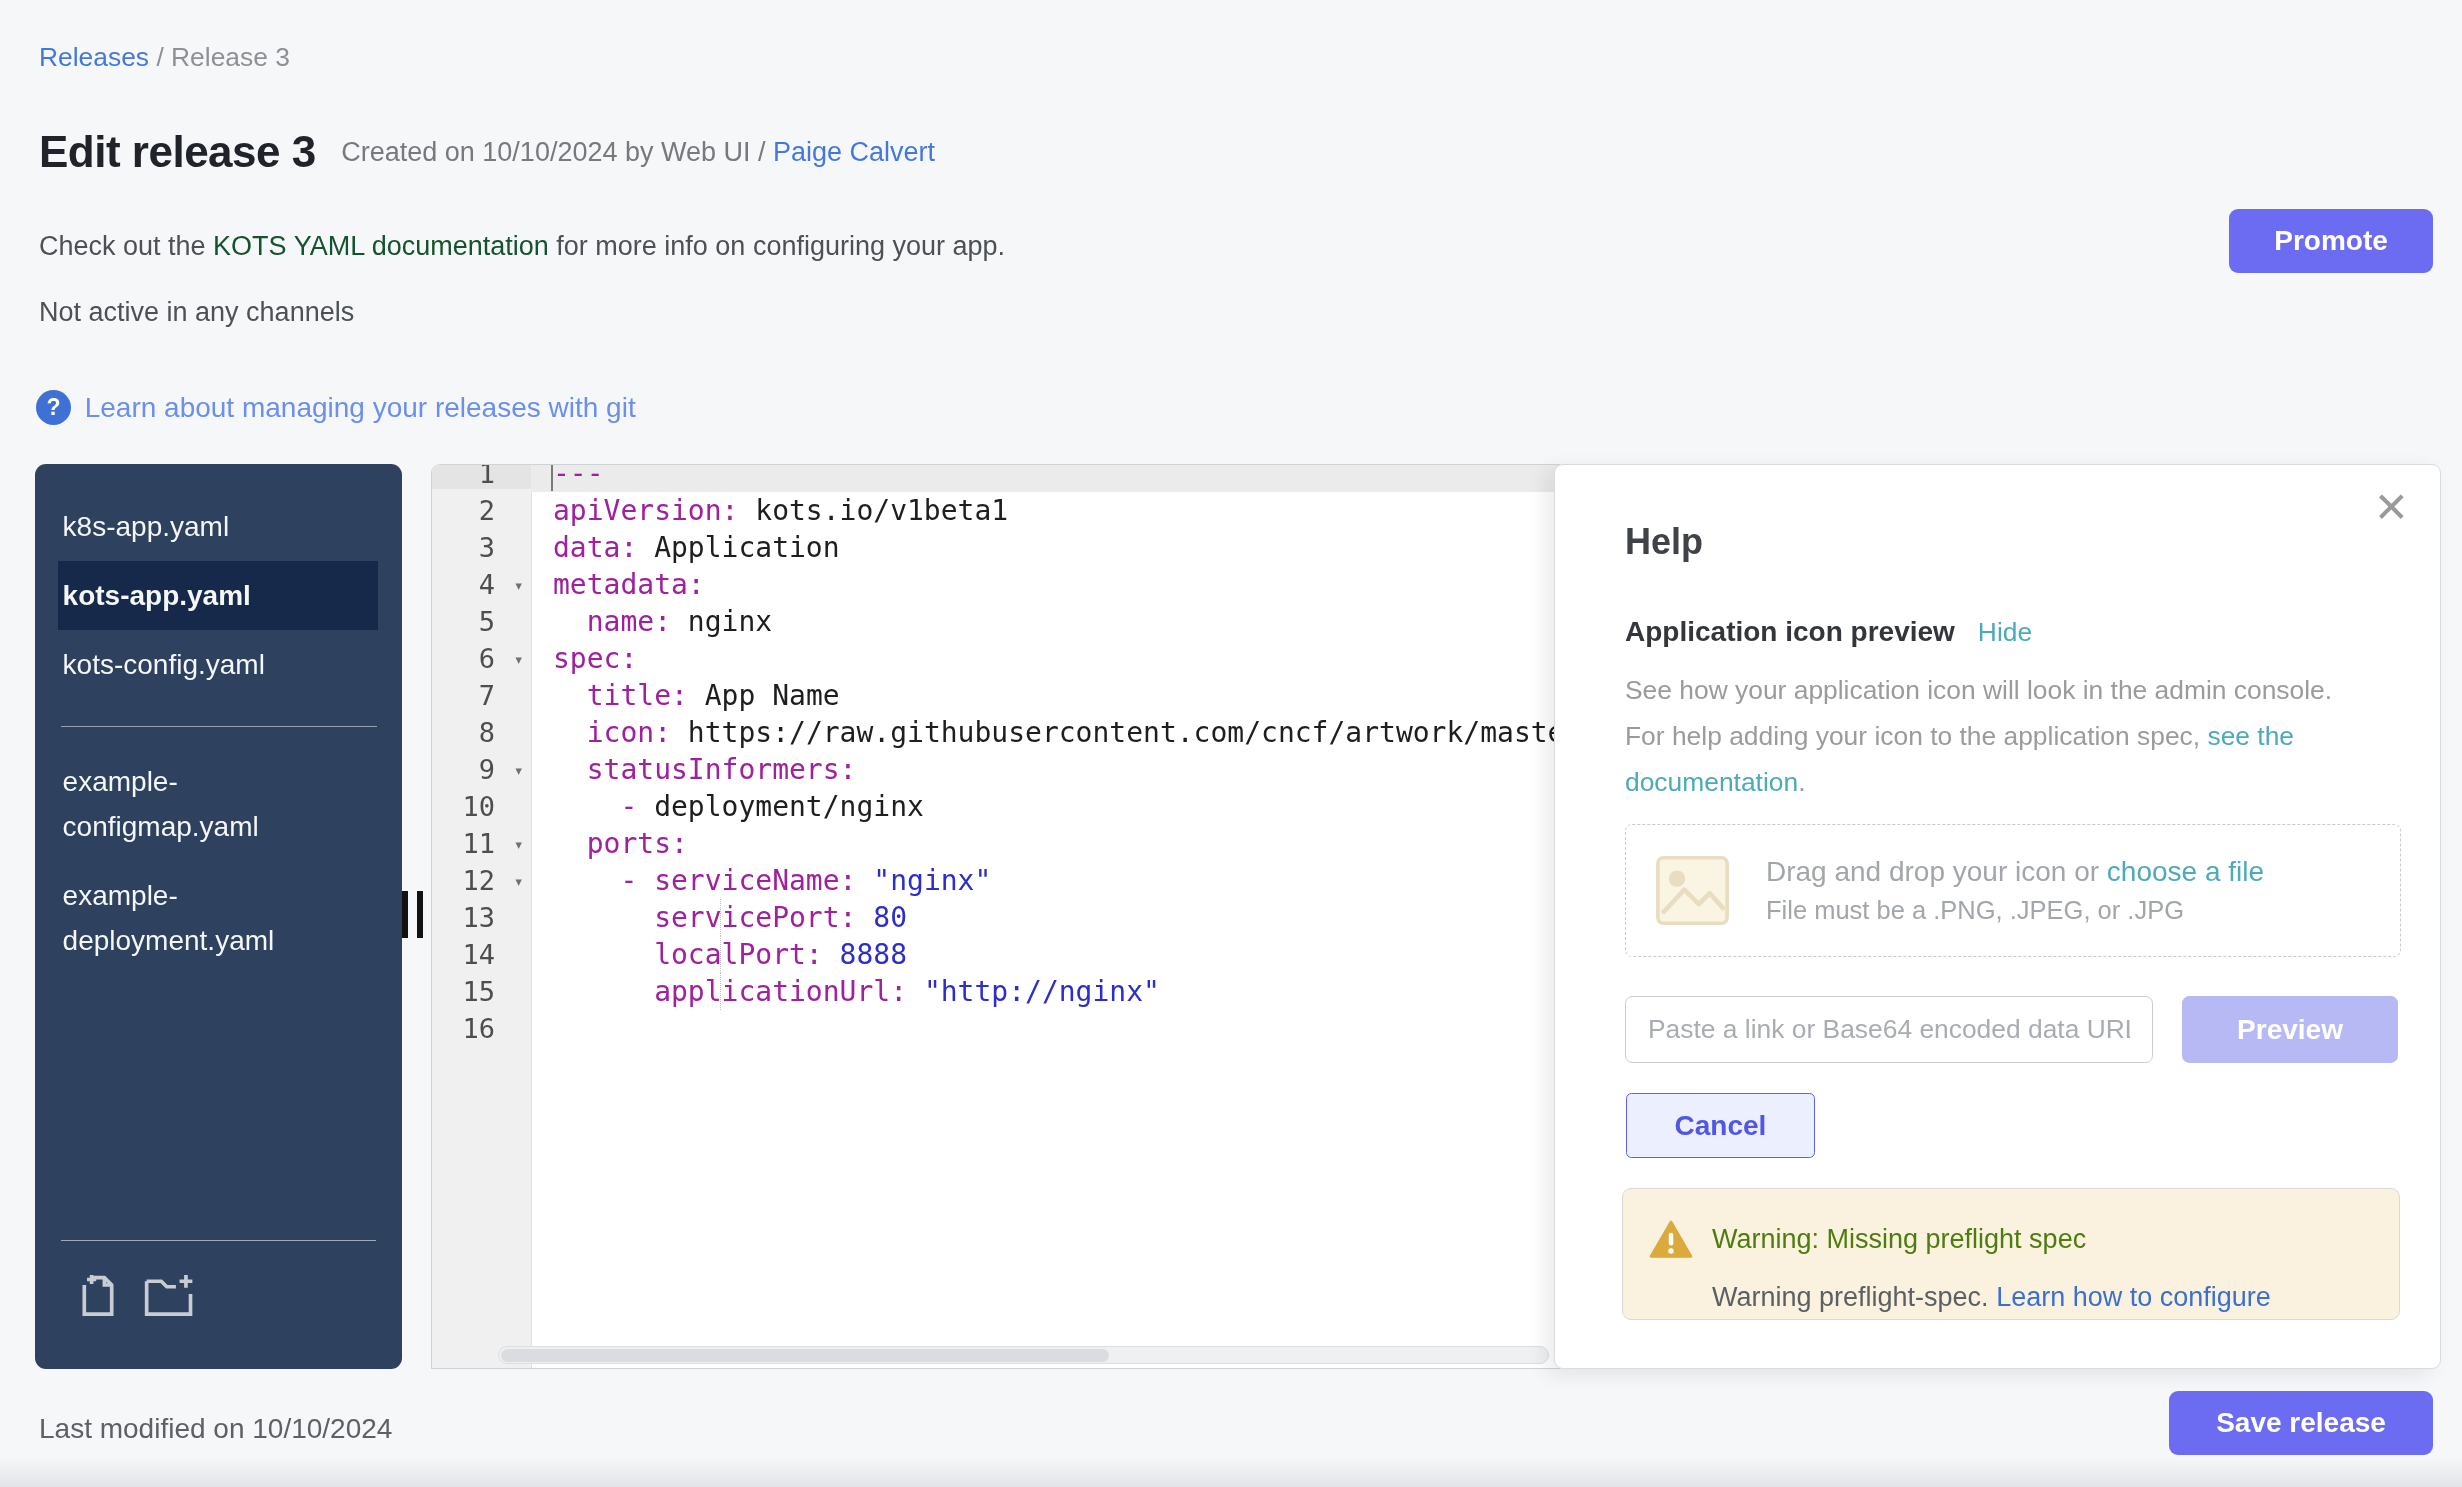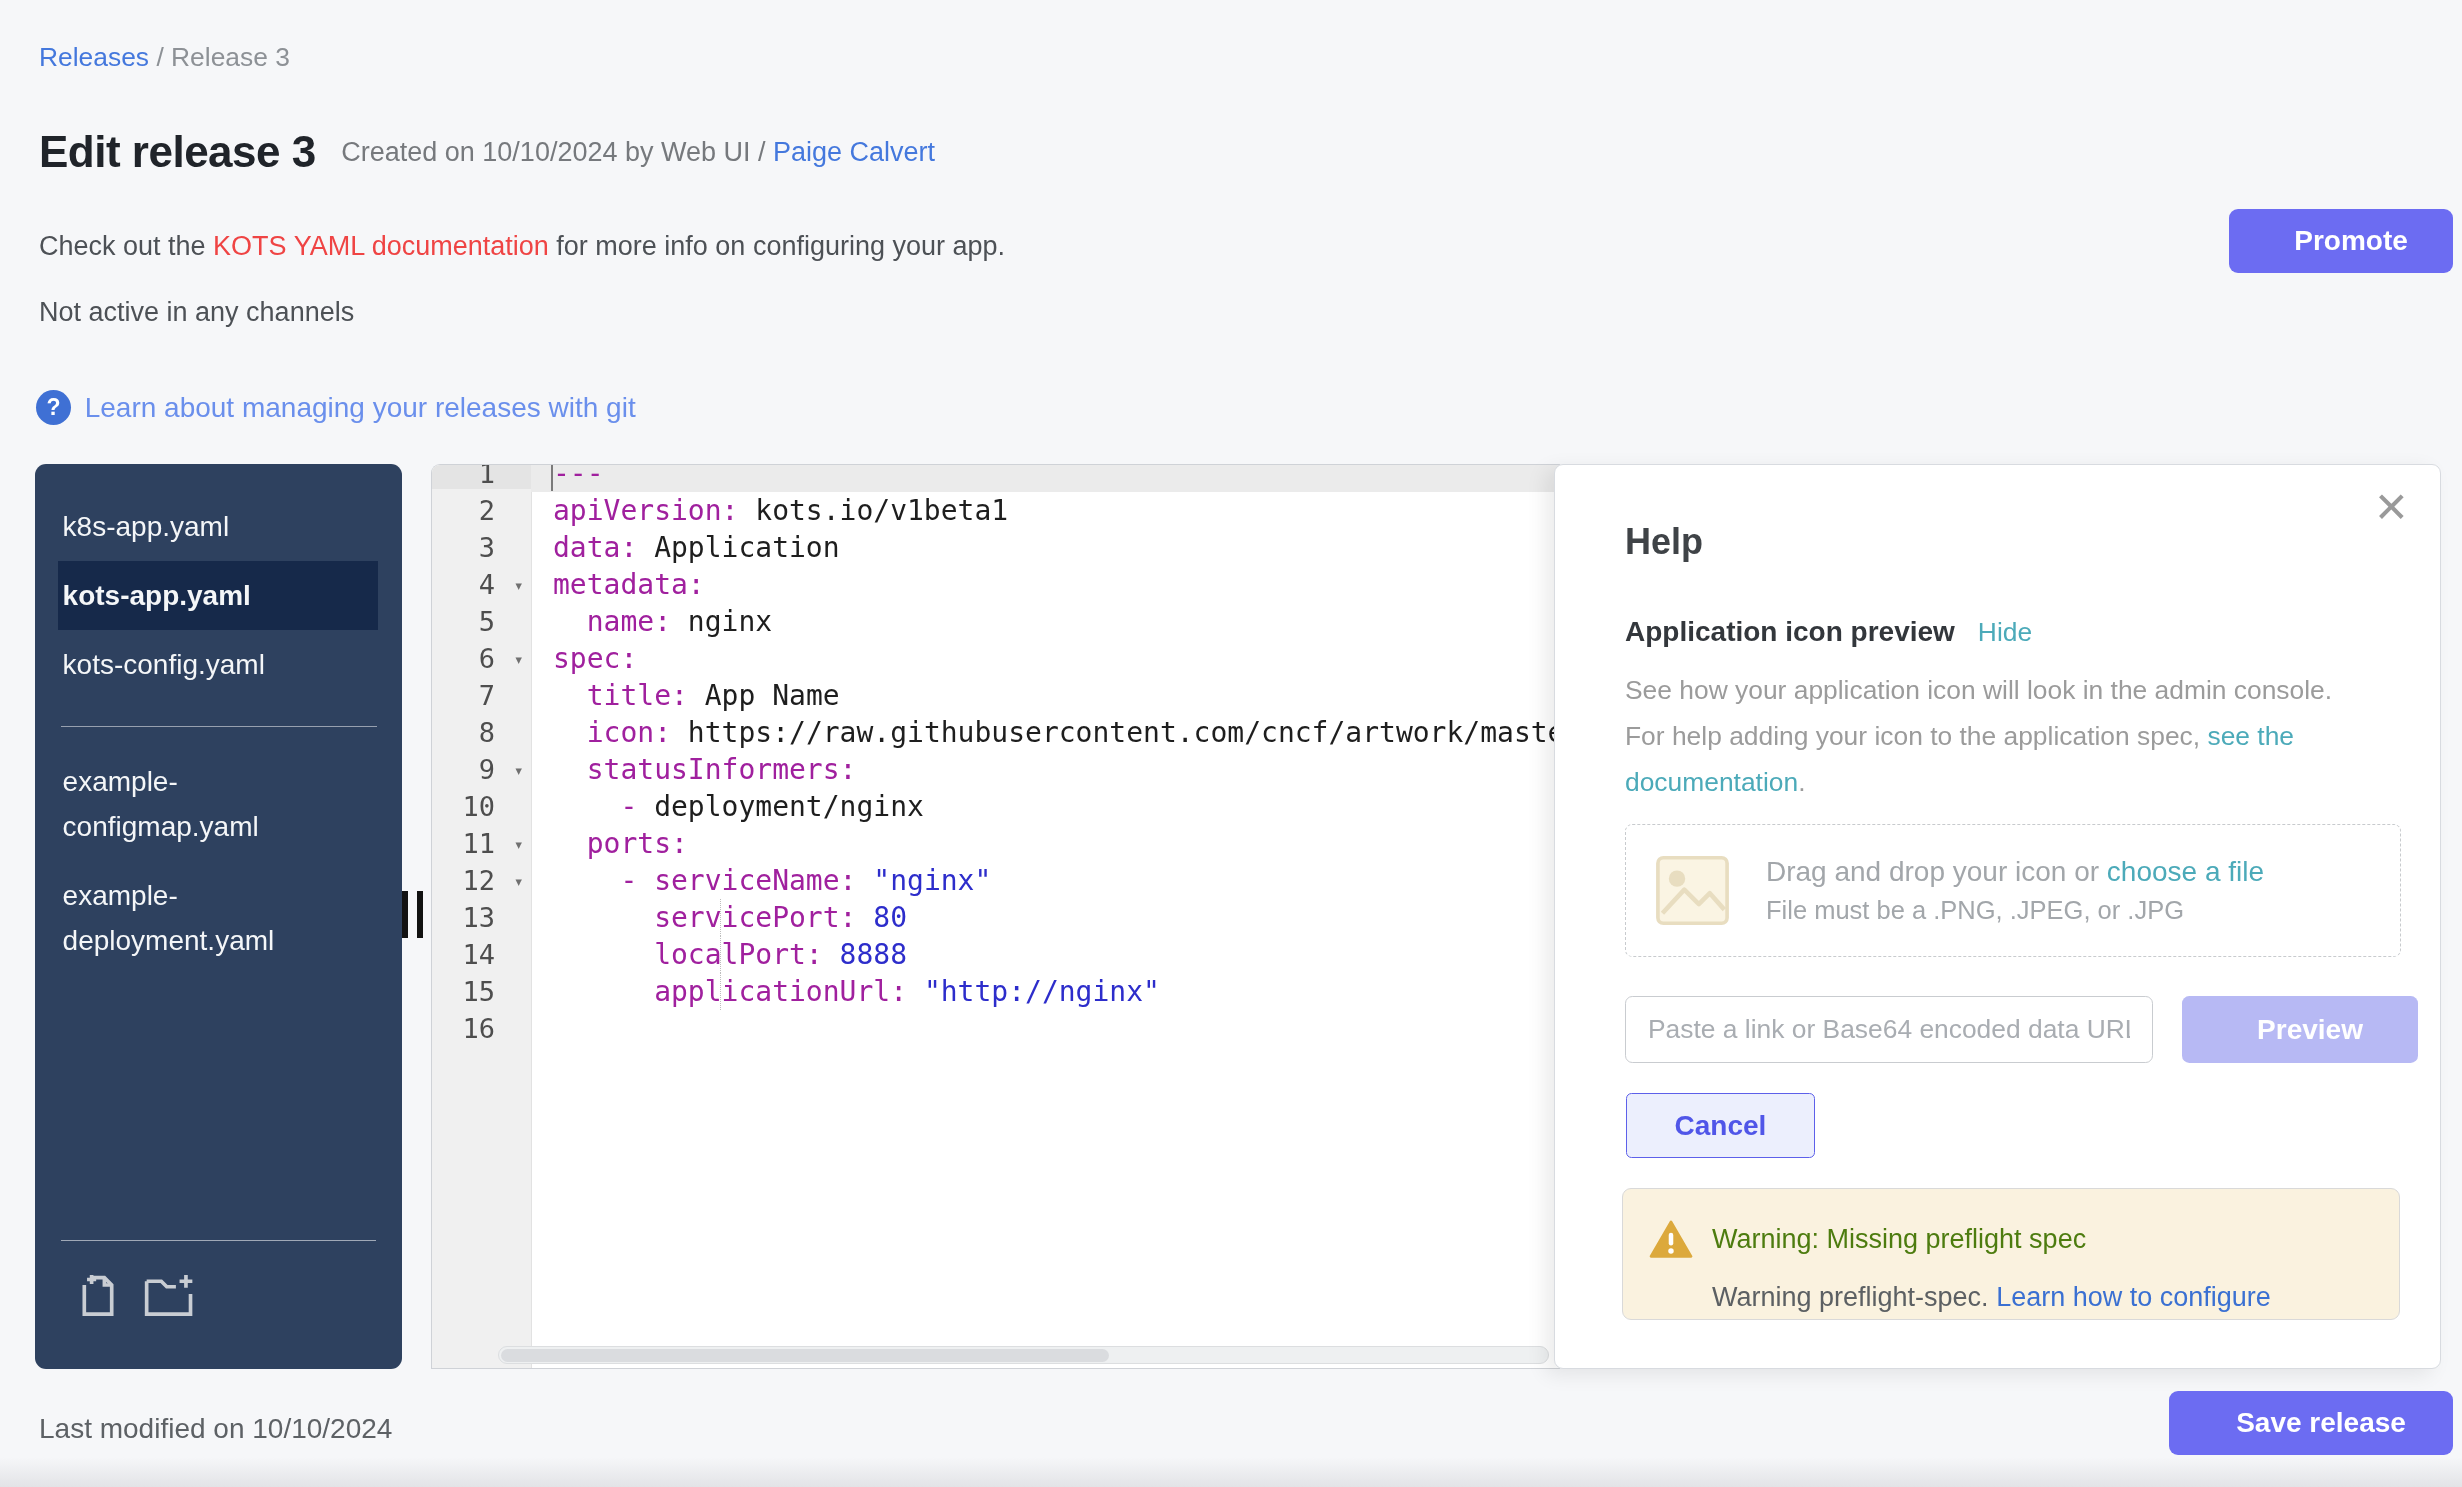--- a/index.html
+++ b/index.html
@@ -10,23 +10,23 @@
 
   
   .breadcrumb{position:absolute;left:39px;top:42px;font-size:26.4px;}
   .bc-link{color:#4478dd;cursor:pointer;}
   .bc-sep,.bc-cur{color:#8d9196;}
   .title-row{position:absolute;left:39px;top:127px;display:flex;align-items:center;}
   .page-title{font-size:44px;font-weight:700;color:#20242a;letter-spacing:-0.5px;}
   .created{margin-left:25.5px;font-size:27px;color:#76797d;}
   .author-link{color:#4478dd;cursor:pointer;}
   .intro{position:absolute;left:39px;top:231px;font-size:27px;color:#4d5156;}
-  .doc-link{color:#ef4444;cursor:pointer;}
+  .doc-link{color:#14532d;cursor:pointer;}
   .btn{display:flex;align-items:center;justify-content:center;color:#fff;
-       font-weight:700;font-size:28px;border-radius:9px;cursor:pointer;padding-left:20px;}
+       font-weight:700;font-size:28px;border-radius:9px;cursor:pointer;}
   .promote{position:absolute;left:2229px;top:209px;width:204px;height:64px;background:#6c6cf2;}
   .status-line{position:absolute;left:39px;top:297px;font-size:27px;color:#4d5156;}
   .git-row{position:absolute;left:36px;top:390px;display:flex;align-items:center;cursor:pointer;}
   .q-icon{width:35px;height:35px;border-radius:50%;background:#3f70d4;color:#fff;
        font-size:23px;font-weight:700;display:flex;align-items:center;justify-content:center;}
   .git-label{margin-left:13.7px;font-size:28px;color:#6a8fec;}
 
   
   .sidebar{position:absolute;left:35px;top:464px;width:367px;height:905px;
        background:#2e415f;border-radius:11px;color:#f4f6f8;}

